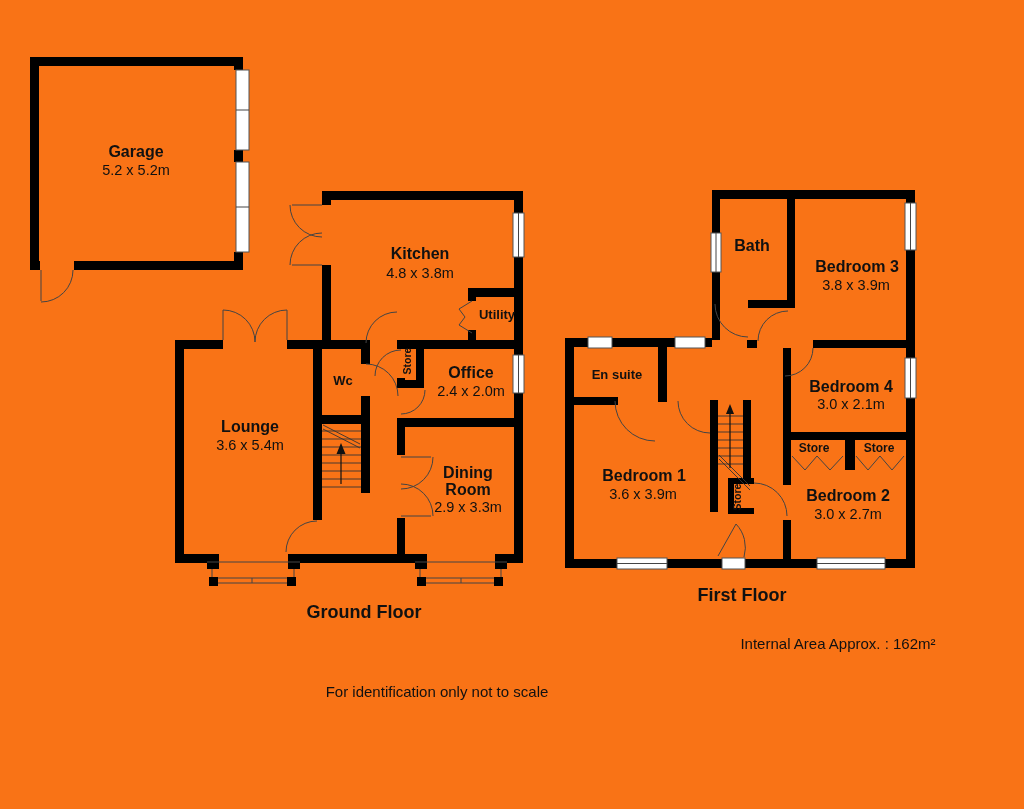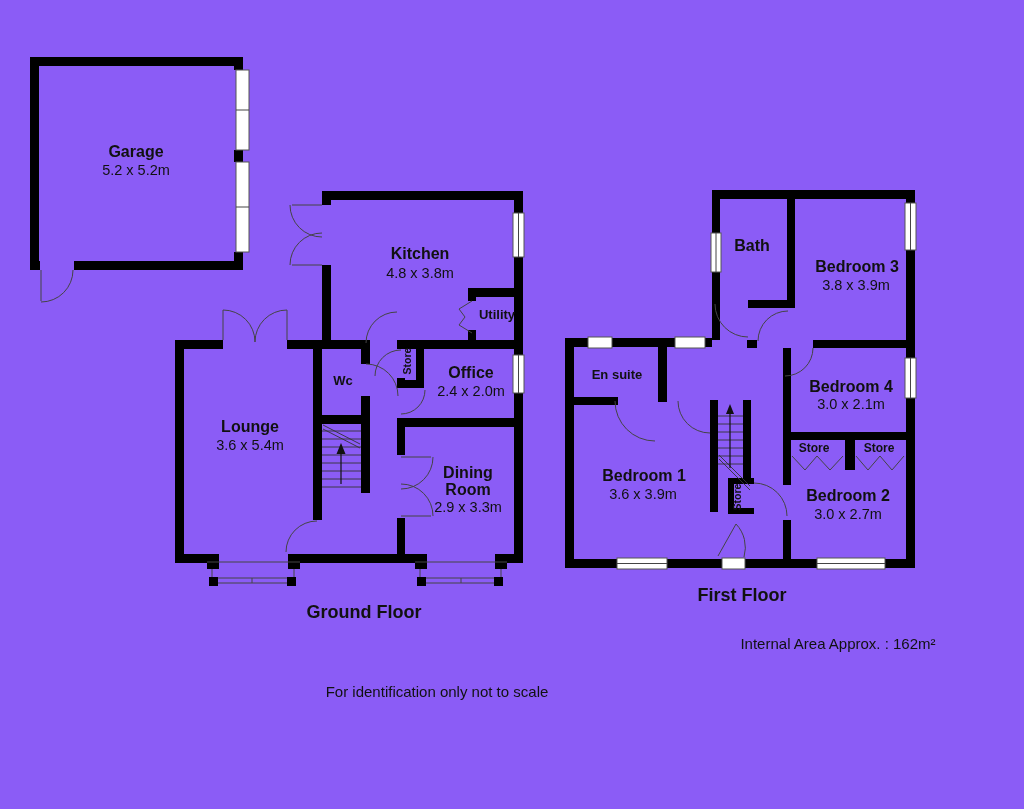--- a/index.html
+++ b/index.html
@@ -1,16 +1,16 @@
 <!DOCTYPE html>
 <html><head>
 <meta charset="utf-8">
 <style>
   html,body{margin:0;padding:0;background:#fdfdfd;}
-  .page{width:1024px;height:809px;position:relative;background:#8b5cf6;overflow:hidden;}
+  .page{width:1024px;height:809px;position:relative;background:#f97316;overflow:hidden;}
   svg{display:block;}
   text{font-family:"Liberation Sans","DejaVu Sans",sans-serif;fill:#111;}
   .room-name{font-weight:bold;font-size:16px;}
   .room-dims{font-size:14.5px;}
   .room-name-sm{font-weight:bold;font-size:13px;}
   .store-label{font-weight:bold;font-size:12px;}
   .store-label-rot{font-weight:bold;font-size:10.5px;}
   .floor-label{font-weight:bold;font-size:18px;}
   .footer-text{font-size:15px;}
   .wall{fill:#000;stroke:none;}

